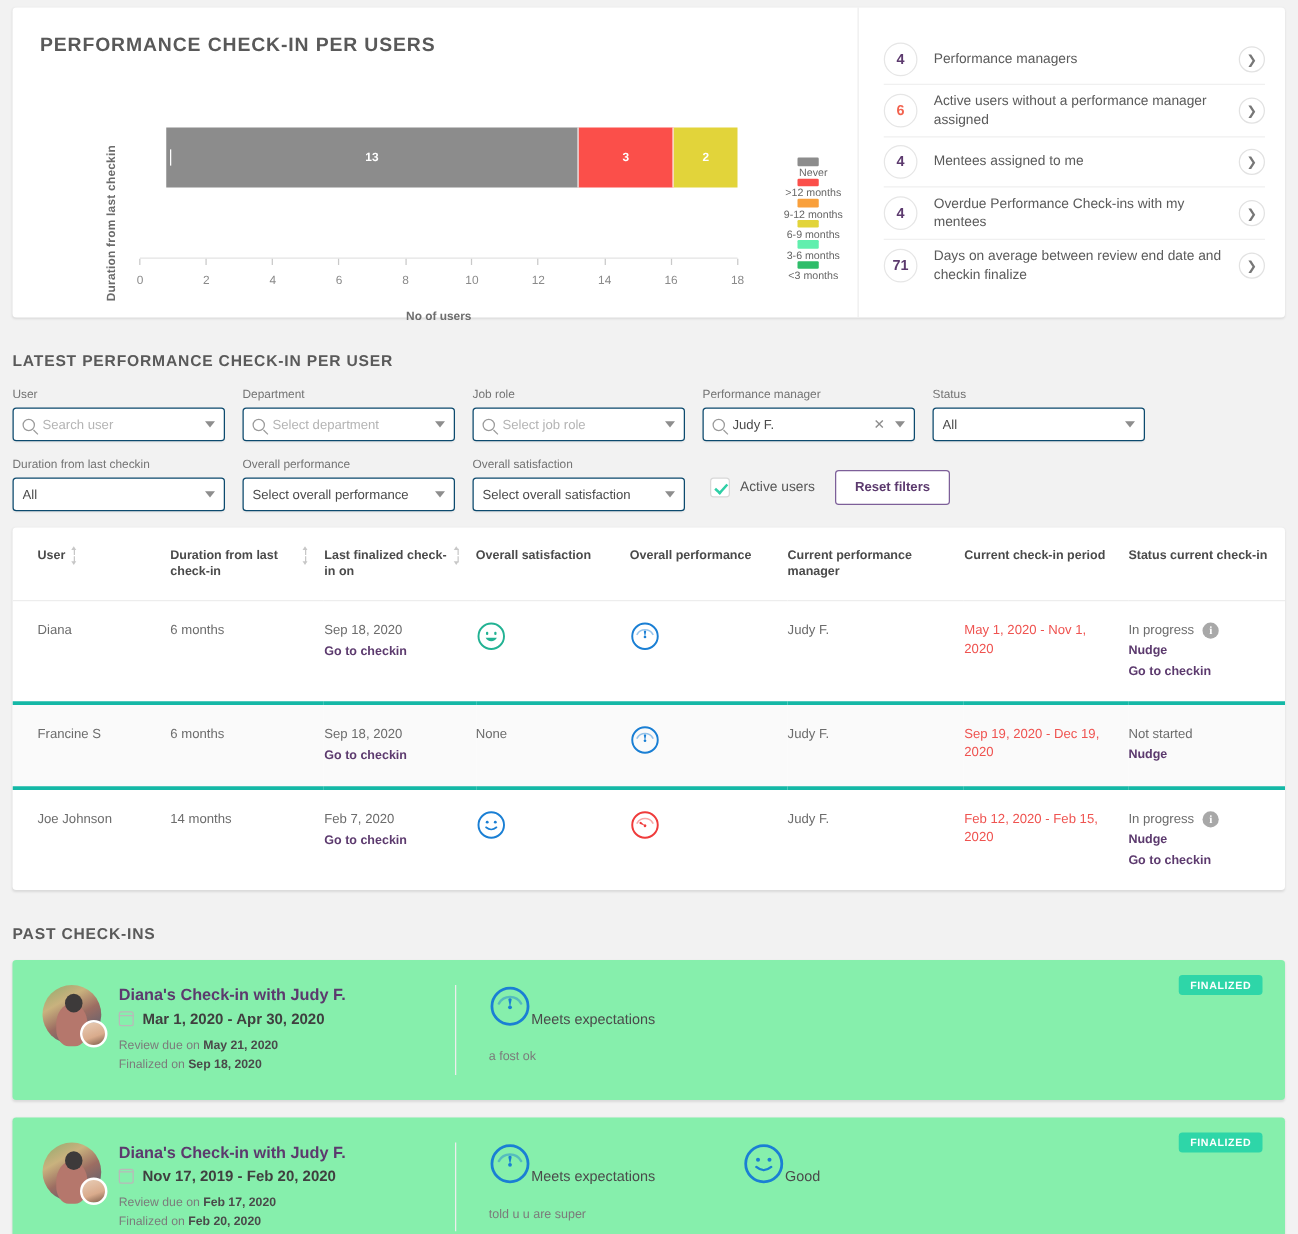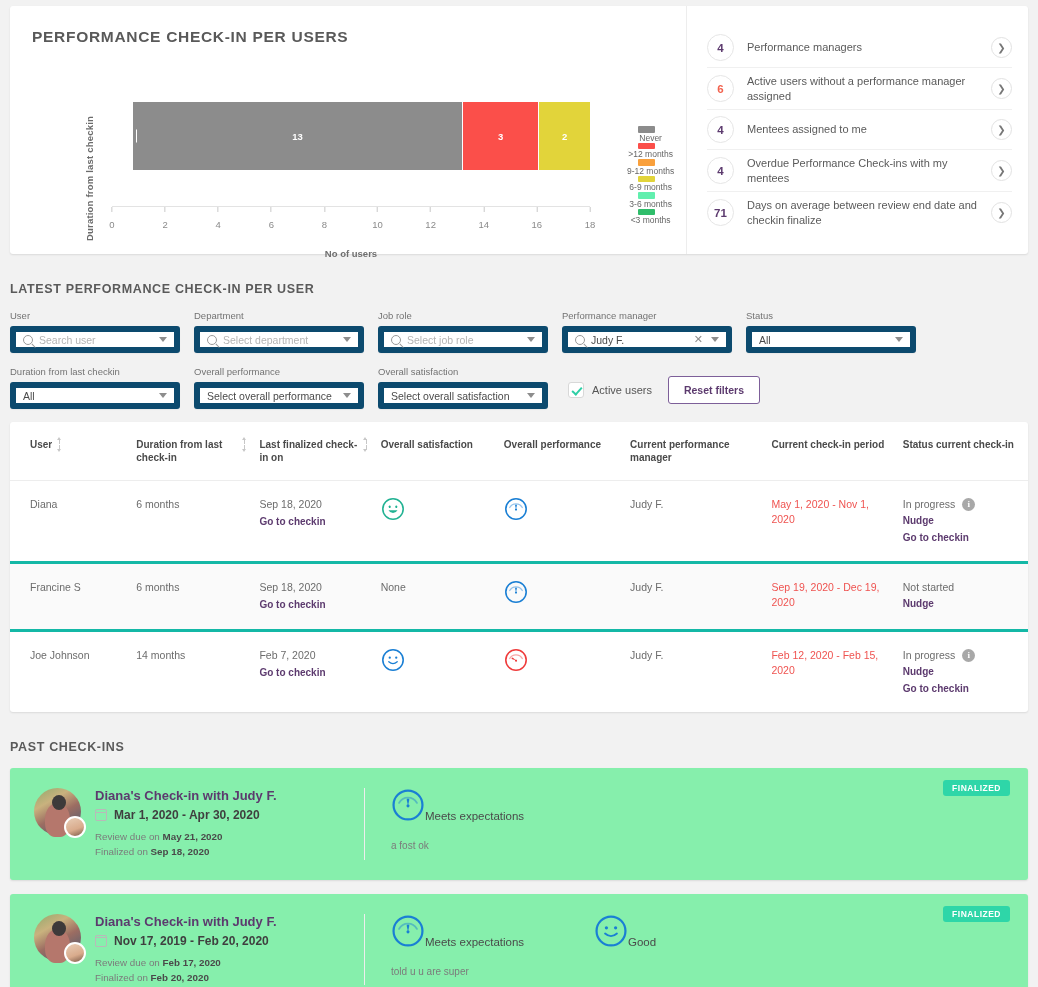--- a/index.html
+++ b/index.html
@@ -35,21 +35,21 @@
     writing-mode: vertical-rl; transform: rotate(180deg);
     font-size: 9.5px; font-weight: bold; color: #6b6b6b; letter-spacing: .2px;
   }
   .plot { position: absolute; left: 80px; top: 22px; width: 478px; height: 126px; }
   .axis-line {
     position: absolute; left: 80px; top: 148px; width: 478px;
     height: 1px; background: #e3e3e3;
   }
   .bar-row {
     position: absolute; left: 21px; top: 22px;
-    width: 457px; height: 68px; display: flex; overflow: visible;
+    width: 457px; height: 48px; display: flex; overflow: visible;
   }
   .seg {
     display: flex; align-items: center; justify-content: center;
     color: #fff; font-size: 9.5px; font-weight: bold;
     border-right: 1.5px solid #fff;
   }
   .seg:last-child { border-right: none; }
   .seg.zero {
     position: absolute; left: -6px; top: 50%; transform: translateY(-50%);
     width: 10px; height: 13px; background: transparent; color: #fff;
@@ -99,21 +99,21 @@
     font-size: 12.5px; font-weight: bold; color: #5a5a5a;
     letter-spacing: .65px; margin: 28px 0 14px 10px;
   }
 
   
   .filters { margin: 0 10px; }
   .frow { display: flex; gap: 14px; margin-bottom: 13px; align-items: flex-end; }
   .fgroup { width: 170px; }
   .flabel { font-size: 9.5px; color: #737373; margin-bottom: 5px; display: block; }
   .fctrl {
-    height: 27px; background: #fff; border: 6px solid #0c4a6e; border-radius: 3px;
+    height: 27px; background: #fff; border: 1px solid #0c4a6e; border-radius: 3px;
     display: flex; align-items: center; padding: 0 7px; gap: 6px;
     font-size: 10.5px; box-shadow: 0 1px 1px rgba(0,0,0,.04);
   }
   .fctrl .val { flex: 1; color: #4a4a4a; white-space: nowrap; overflow: hidden; }
   .fctrl .val.ph { color: #b4b4b4; }
   .mag {
     width: 10px; height: 10px; border: 1.4px solid #9a9a9a; border-radius: 50%;
     position: relative; flex: none;
   }
   .mag::after {

